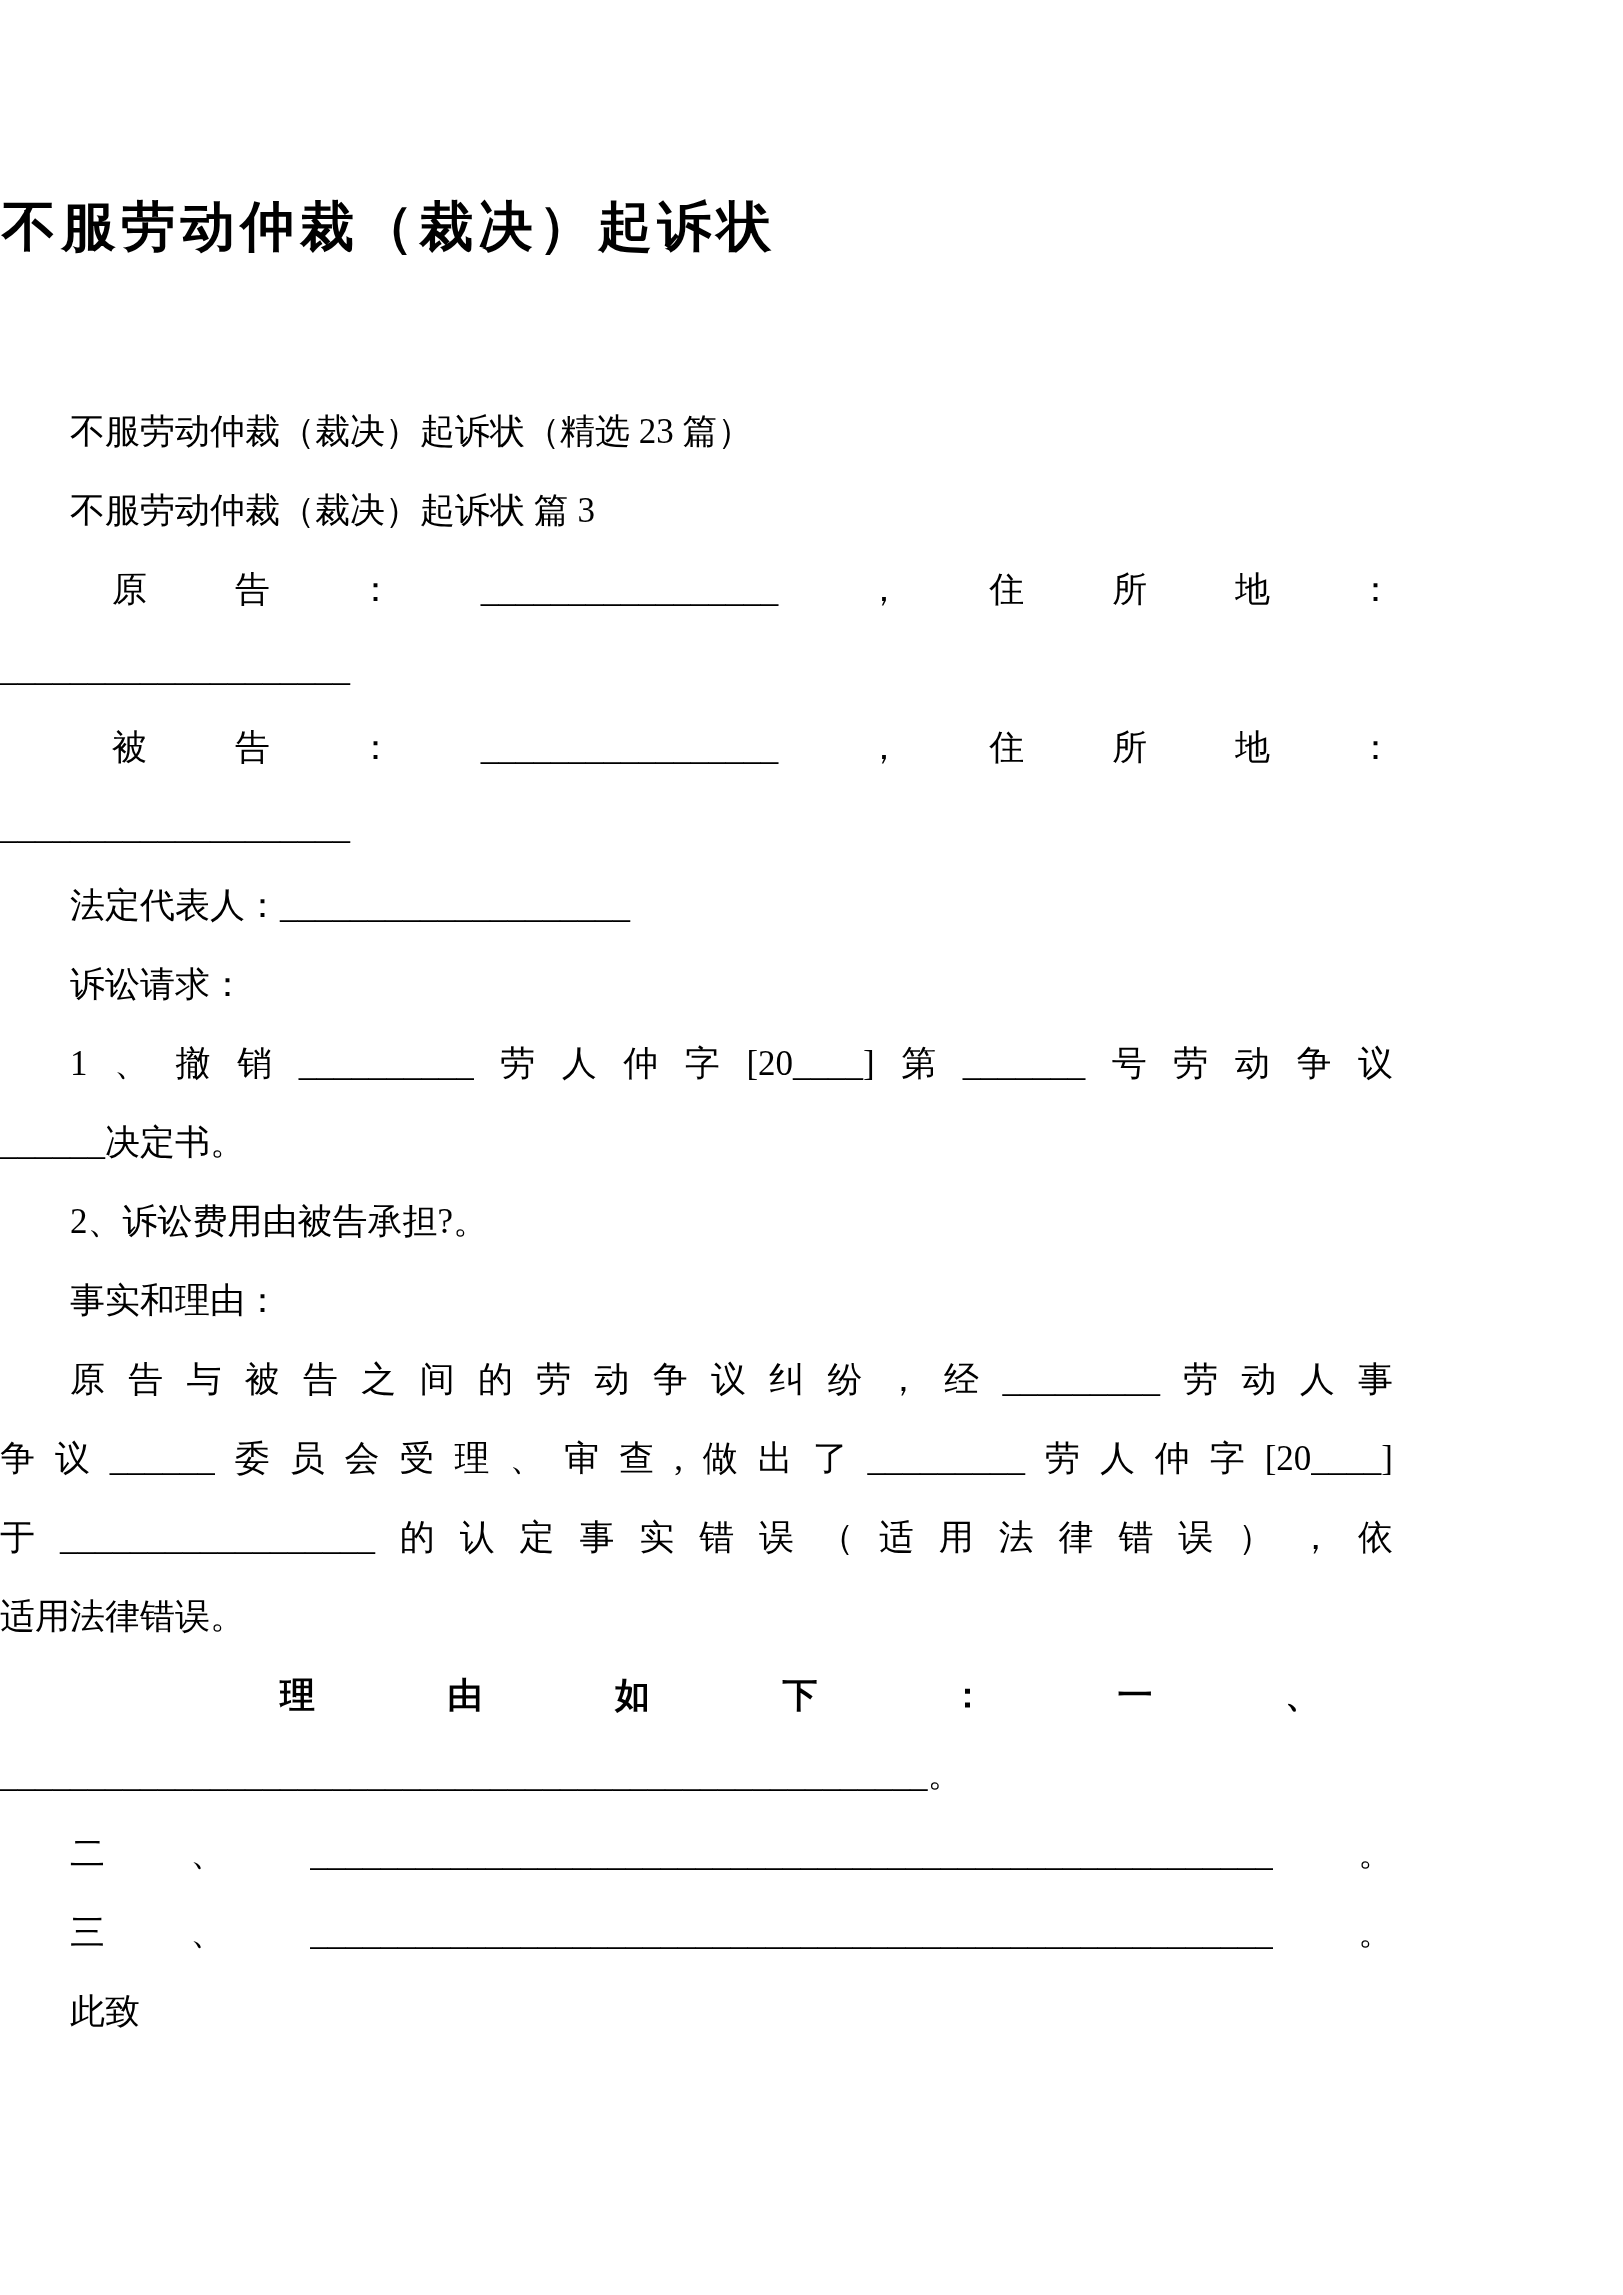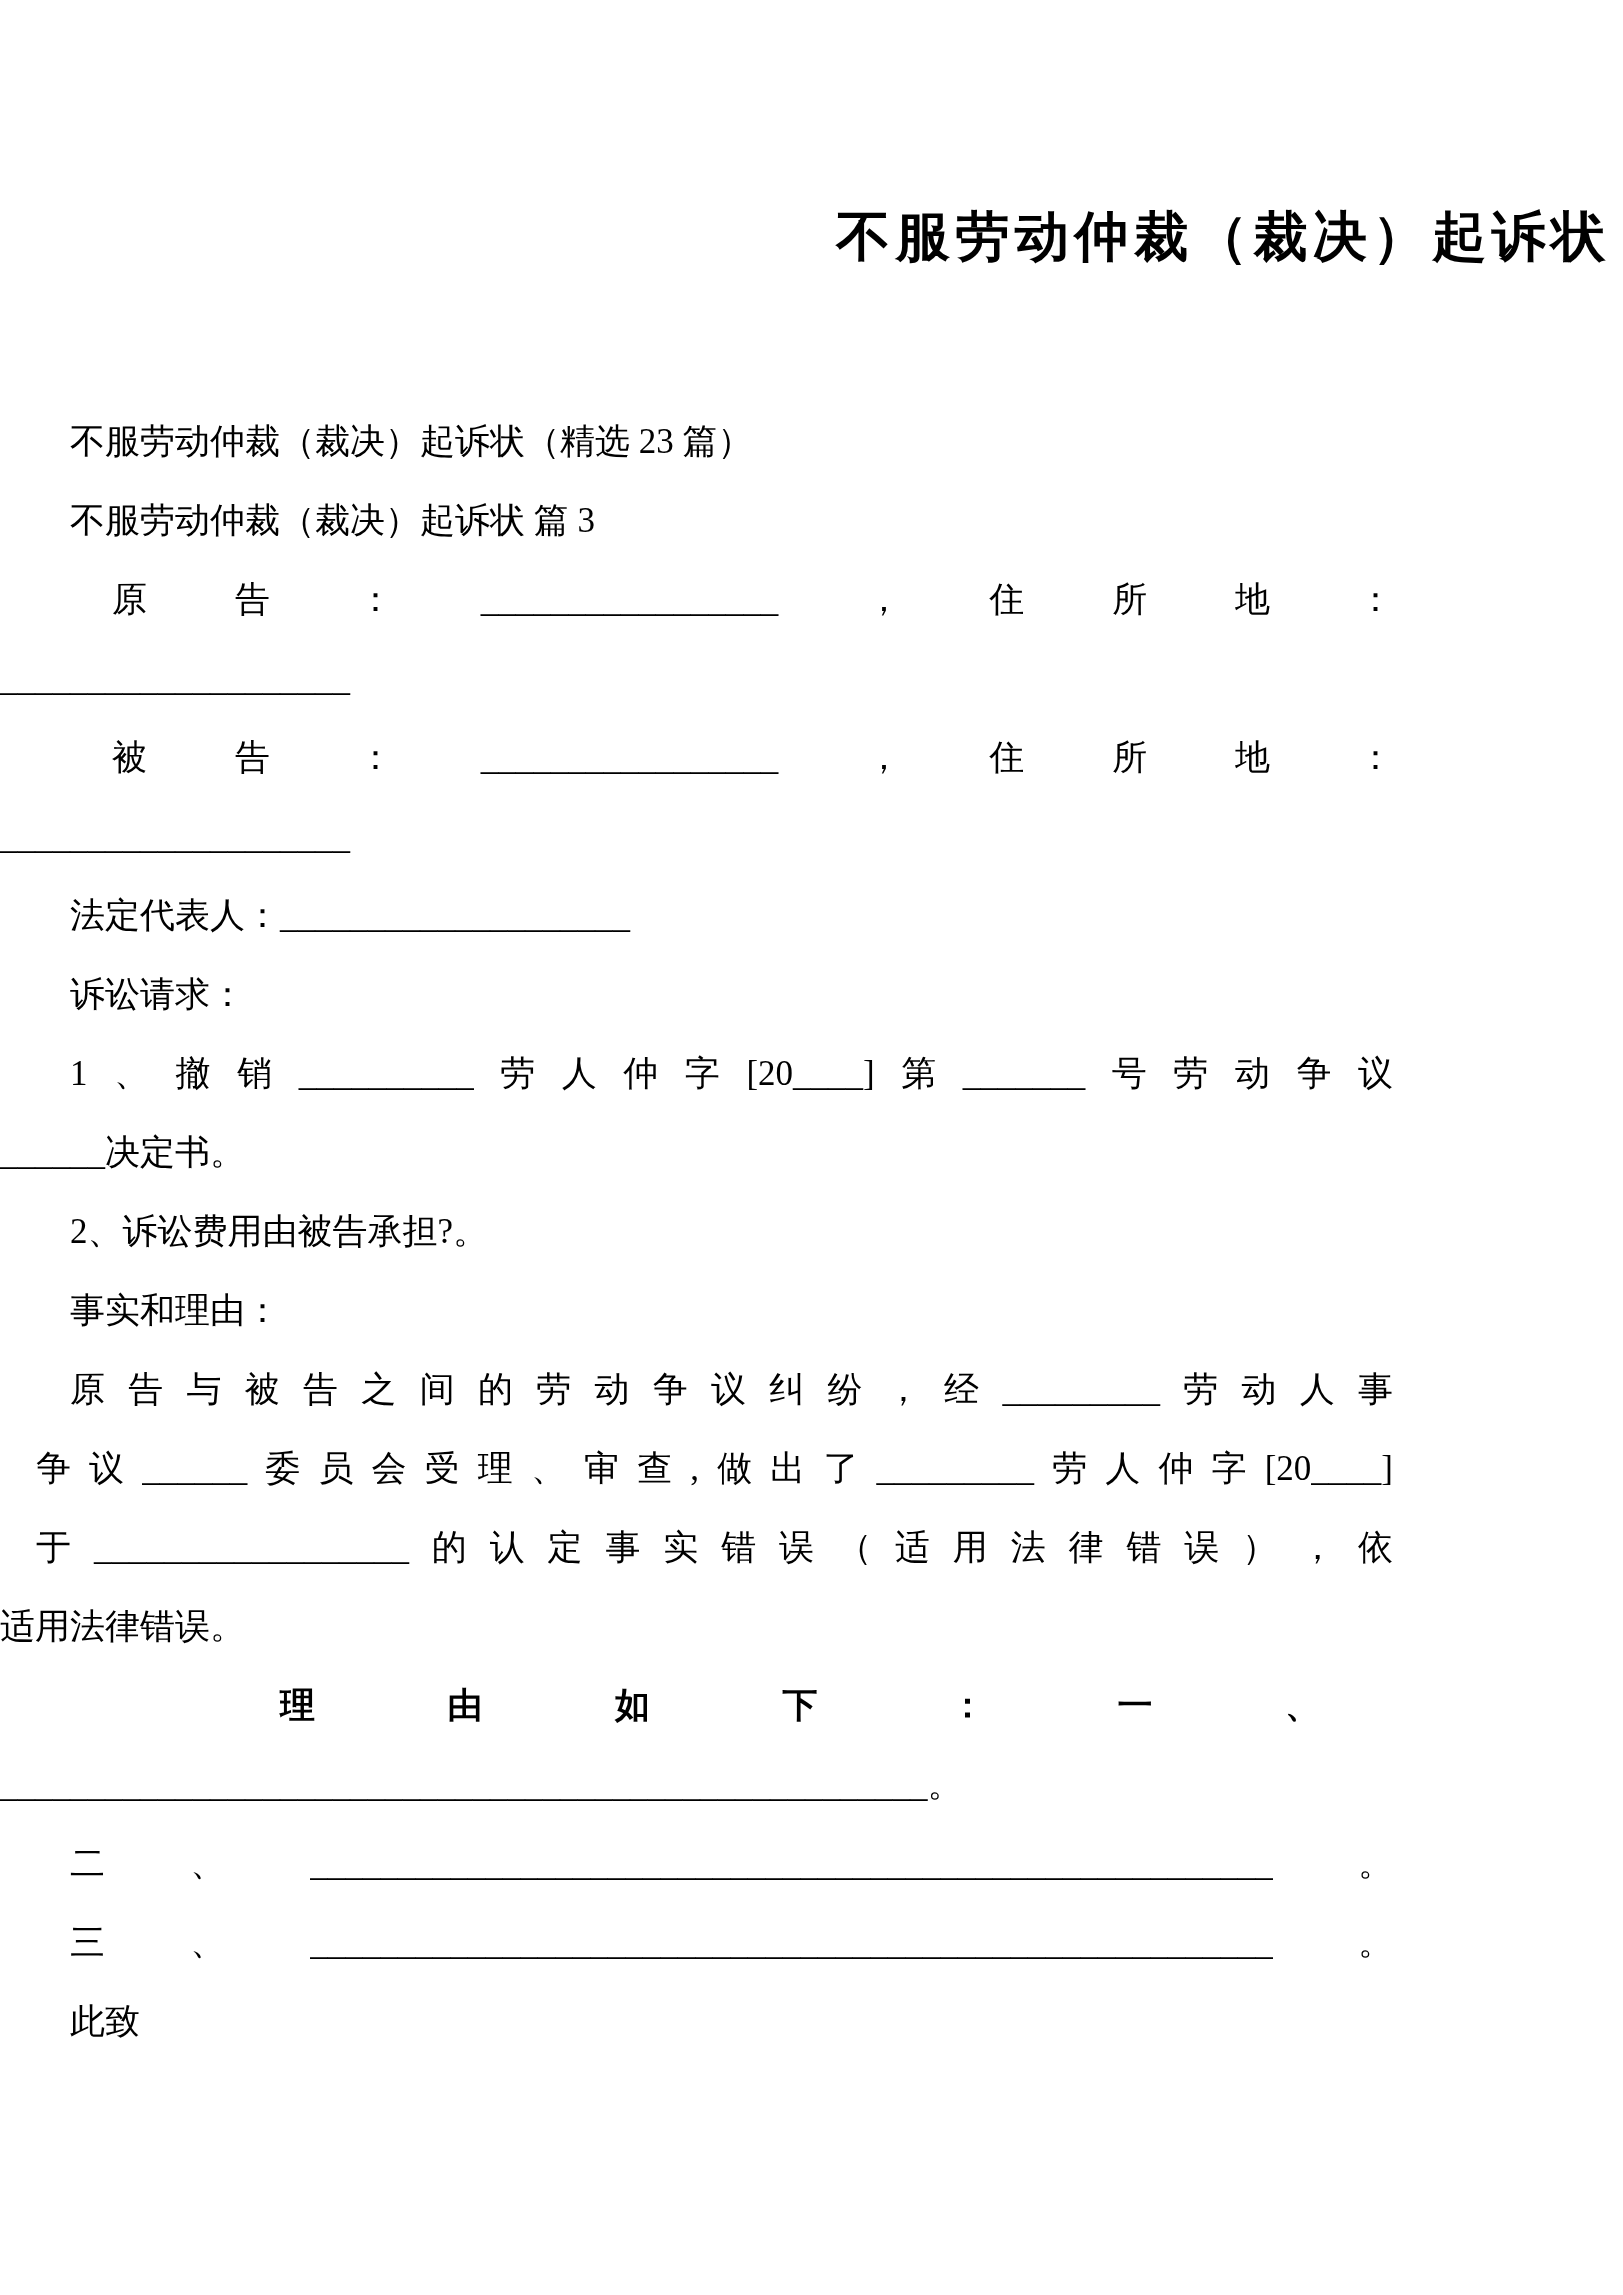--- a/index.html
+++ b/index.html
@@ -10,26 +10,26 @@
   .page {
     position: relative;
     width: 1623px;
     height: 2295px;
     background: #ffffff;
     color: #000000;
     font-family: "Liberation Serif", "DejaVu Serif", serif;
     overflow: hidden;
   }
   .title {
-    margin: 12px;
+    margin: 2px;
     padding-top: 196px;
     font-size: 54px;
     line-height: 1.1;
     font-weight: bold;
-    text-align: right;
+    text-align: left;
     letter-spacing: 5.6px;
     white-space: nowrap;
   }
   .doc-body {
     margin-top: 135px;
     padding-right: 230px;
     font-size: 35px;
     line-height: 79px;
   }
   .line { min-height: 79px; }
@@ -39,21 +39,20 @@
   .flush { padding-left: 0; }
   
   .just-indent {
     padding-left: 70px;
     text-align: justify;
     text-align-last: justify;
   }
   .just-flush {
     text-align: justify;
     text-align-last: justify;
-    margin-left: 36px;
   }
   
   .dist {
     padding-left: 112px;
     text-align: justify;
     text-align-last: justify;
   }
   
   .dist-reason {
     padding-left: 280px;

